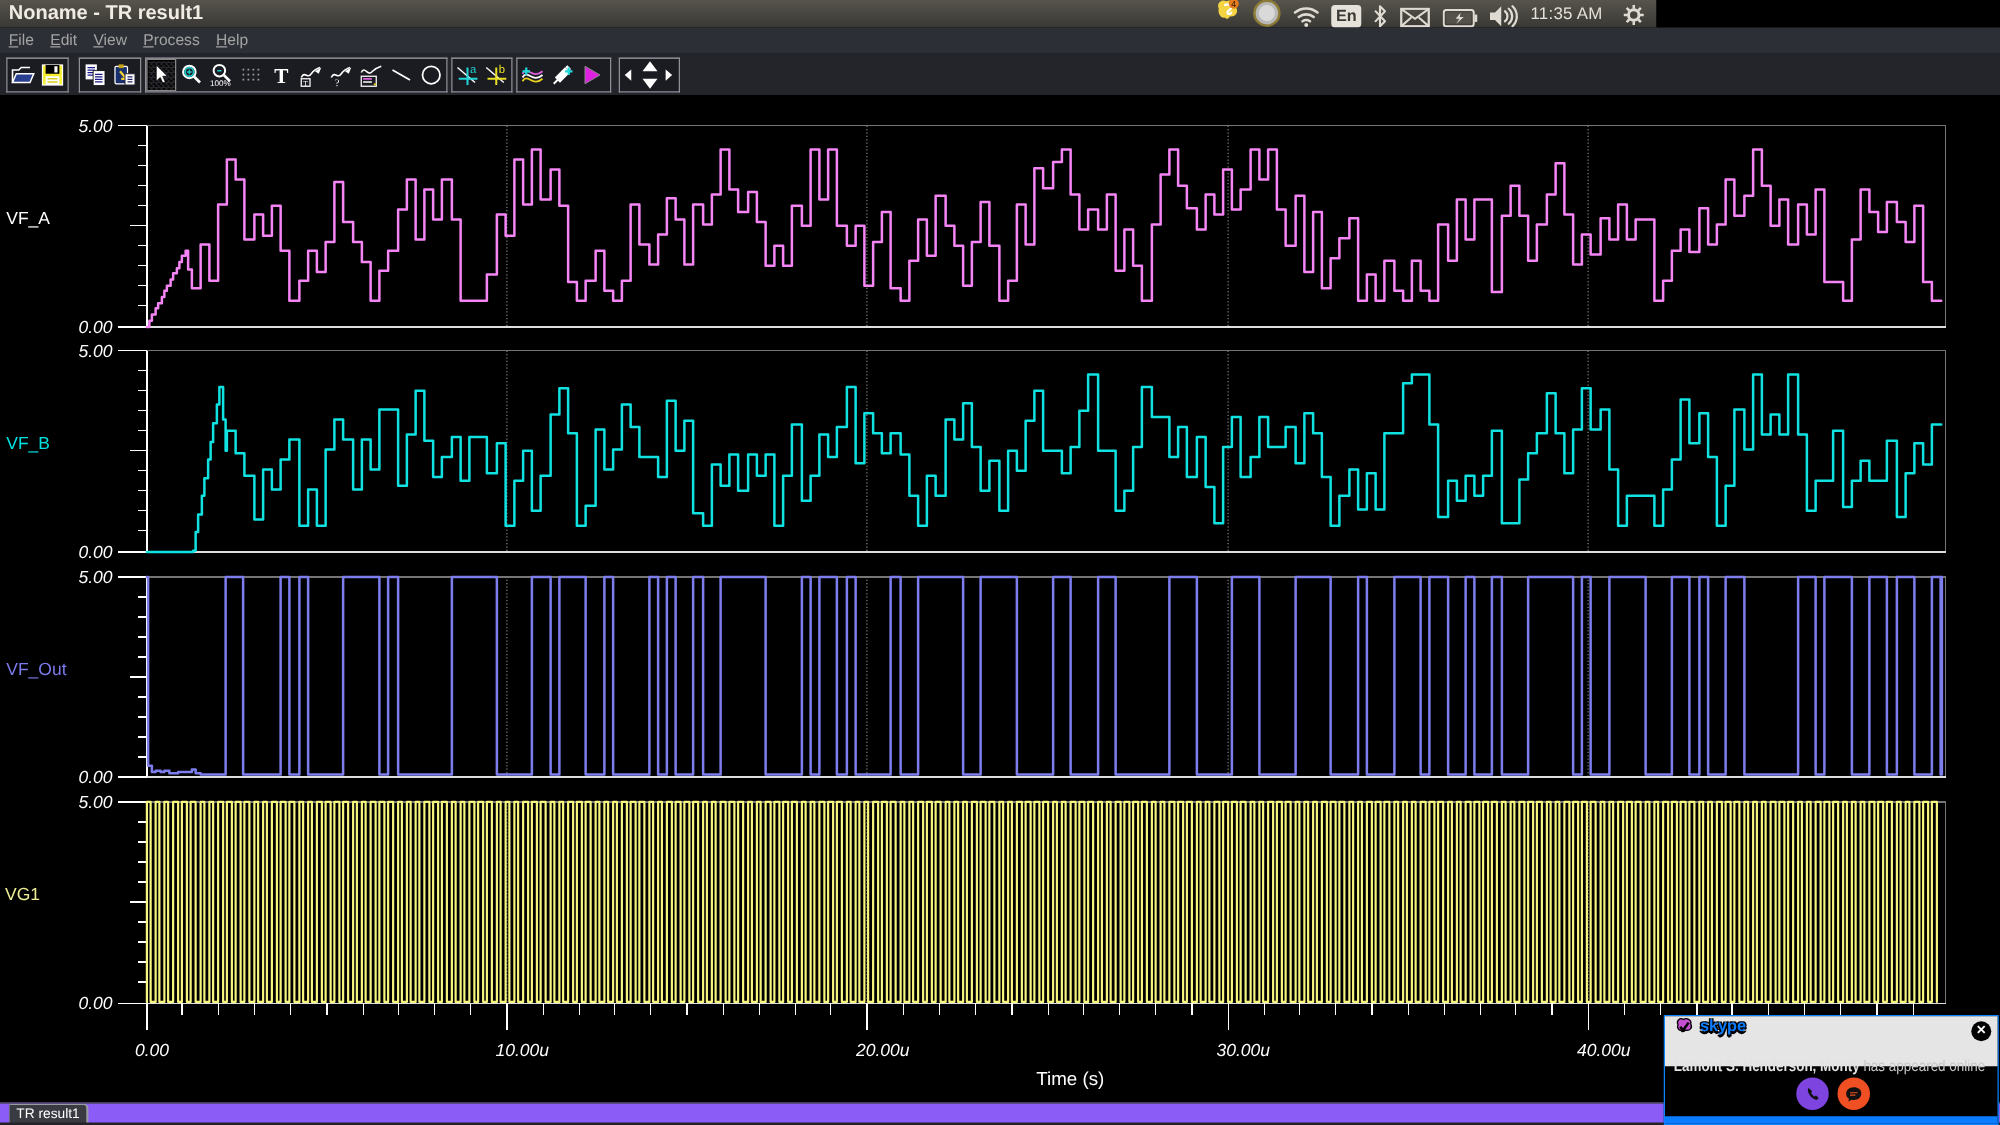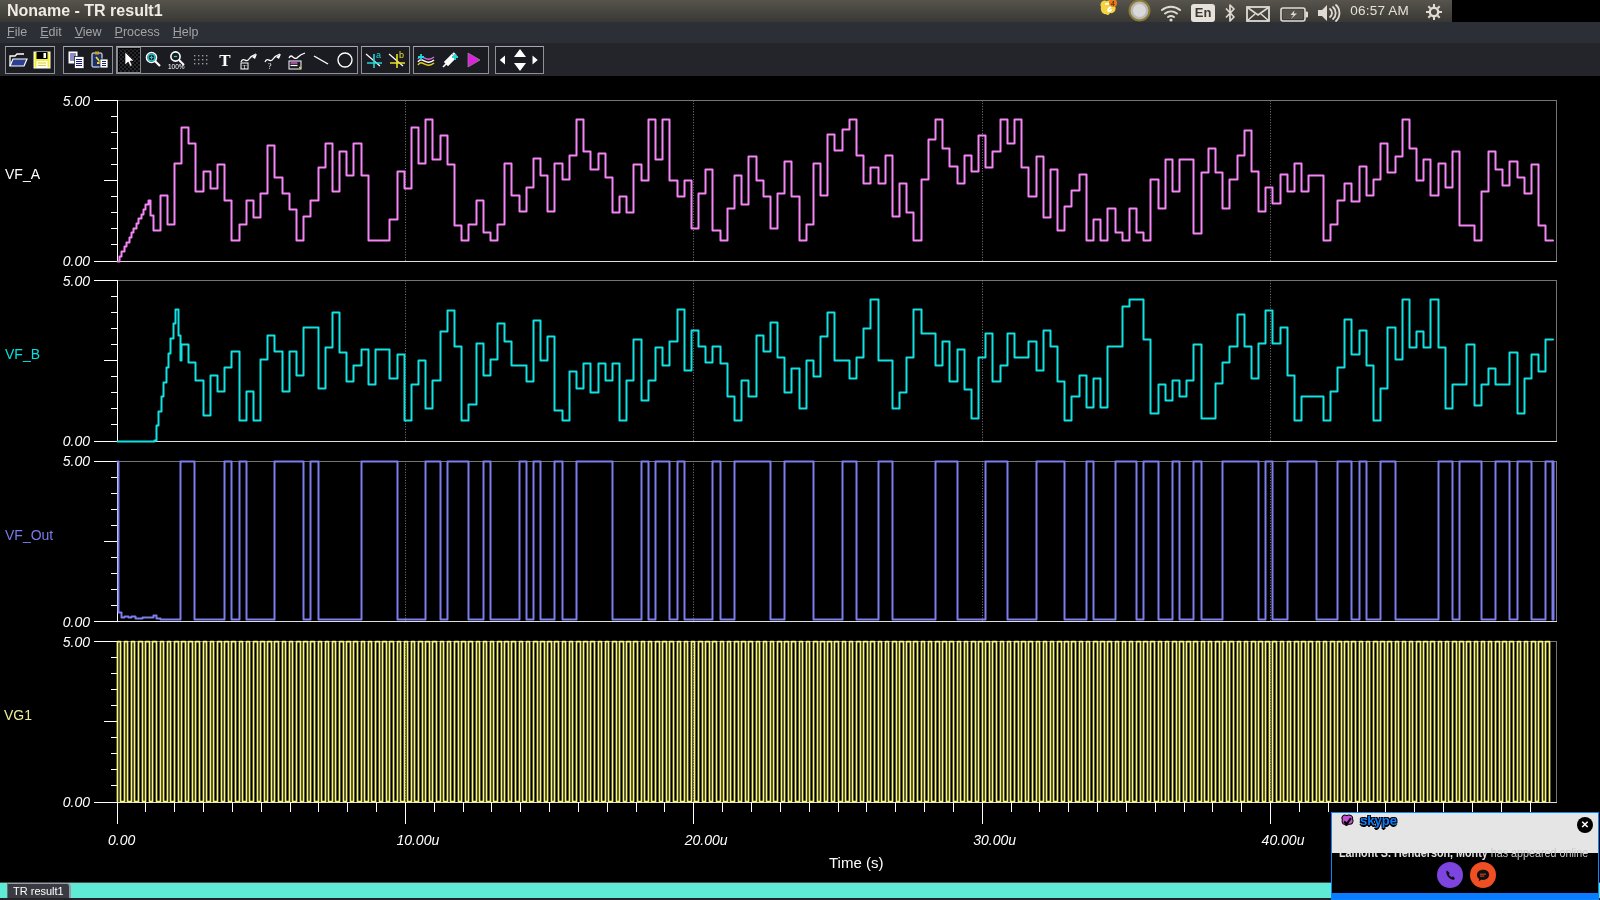--- a/index.html
+++ b/index.html
@@ -1,27 +1,27 @@
 <!DOCTYPE html>
 <html><head><meta charset="utf-8">
 <style>
 *{margin:0;padding:0;box-sizing:border-box}
 html,body{width:1600px;height:900px;overflow:hidden;background:#000;font-family:"Liberation Sans",sans-serif}
-#titlebar{position:absolute;left:0;top:0;width:1452px;height:22px;background:linear-gradient(#56544c,#3a3834);color:#f0ece3;font-size:16px;font-weight:bold;line-height:22px;padding-left:7px}
+#titlebar{position:absolute;left:0;top:0;width:1325px;height:22px;background:linear-gradient(#56544c,#3a3834);color:#f0ece3;font-size:16px;font-weight:bold;line-height:22px;padding-left:7px}
 #tray{position:absolute;right:0;top:0;height:22px;display:flex;align-items:flex-end;color:#e5e1d8;font-weight:normal}
 #menubar{position:absolute;left:0;top:22px;width:1600px;height:21px;background:#2c2f36;color:#a3a3a3;font-size:12.5px;line-height:21px}
 #menubar span{margin-left:13px}
 #menubar span:first-child{margin-left:7px}
 #menubar u{text-decoration:underline}
 #toolbar{position:absolute;left:0;top:43px;width:1600px;height:33px;background:#23252a}
 .tgroup{position:absolute;top:3px;height:28px;background:#1b1b22;border:1px solid #8f8f97;border-top-color:#a8a8b0;display:flex}
 .tbtn{width:24px;height:26px;display:flex;align-items:center;justify-content:center;position:relative}
 .tbtn.pressed{background:repeating-conic-gradient(#0a0a0a 0% 25%,#26262c 0% 50%) 0 0/4px 4px;border:1px solid #888;box-shadow:inset 1px 1px 0 #000}
 #plotarea{position:absolute;left:0;top:76px;width:1600px;height:806px;background:#000}
-#tabbar{position:absolute;left:0;top:882px;width:1600px;height:18px;background:#5eead4;border-top:1px solid #4a4a52}
+#tabbar{position:absolute;left:0;top:882px;width:1600px;height:18px;background:#8b5cf6;border-top:1px solid #4a4a52}
 #tab1{position:absolute;left:7px;top:0;height:16px;background:#3a3a42;border-right:2px solid #9a9aa2;border-top:1px solid #9a9aa2;border-left:1px solid #6a6a72;color:#fff;font-size:11px;line-height:15px;padding:0 5px;border-top-right-radius:4px}
 #skype{position:absolute;left:1331px;top:812px;width:268px;height:88px;background:#000;border:1px solid #0a84ff}
 #skhead{position:absolute;left:0;top:0;width:100%;height:40px;background:#e5e5e5;display:flex;align-items:flex-start}
 #skfoot{position:absolute;left:0;bottom:0;width:100%;height:6px;background:#0a7cff}
 #sktext{position:absolute;left:7px;top:33px;width:280px;color:#c8c8c8;font-size:12.5px;white-space:nowrap;transform:scaleX(0.86);transform-origin:0 0}
 #sktext b{color:#e2e2e2}
 .skbtn{position:absolute;top:49px;width:26px;height:26px;border-radius:50%;display:flex;align-items:center;justify-content:center}
 </style></head><body>
 <div id="plotarea"></div>
 <svg width="1600" height="900" viewBox="0 0 1600 900" style="position:absolute;left:0;top:0">
@@ -224,21 +224,21 @@
         <path d="M14.5 3.2 10.5 8h3l-2.5 4 6-5.5h-3.2z" fill="#dfdbd2"></path>
       </svg>
       <svg width="26" height="18" viewBox="0 0 26 18" style="margin-right:8px">
         <path d="M2 6v6h4l5 5V1L6 6z" fill="#dfdbd2"></path>
         <g fill="none" stroke="#dfdbd2" stroke-width="1.8" stroke-linecap="round">
           <path d="M14 5a5 5 0 0 1 0 8"></path>
           <path d="M17 3a8 8 0 0 1 0 12"></path>
           <path d="M20 1a11 11 0 0 1 0 16"></path>
         </g>
       </svg>
-      <span style="font-size:13.5px;margin-right:15px;letter-spacing:0.2px">06:57 AM</span>
+      <span style="font-size:13.5px;margin-right:15px;letter-spacing:0.2px">11:35 AM</span>
       <svg width="20" height="20" viewBox="0 0 20 20" style="margin-right:8px">
         <path d="M10 2v3M10 15v3M2 10h3M15 10h3M4.3 4.3l2.1 2.1M13.6 13.6l2.1 2.1M15.7 4.3l-2.1 2.1M6.4 13.6l-2.1 2.1" stroke="#dfdbd2" stroke-width="2"></path>
         <circle cx="10" cy="10" r="4.2" fill="none" stroke="#dfdbd2" stroke-width="2.4"></circle>
       </svg>
     </div></div>
 <div id="menubar"><span><u>F</u>ile</span><span><u>E</u>dit</span><span><u>V</u>iew</span><span><u>P</u>rocess</span><span><u>H</u>elp</span></div>
 <div id="toolbar">
     <div class="tgroup" style="left:5px;width:50px">
       <div class="tbtn">
         <svg width="20" height="20" viewBox="0 0 20 20">

